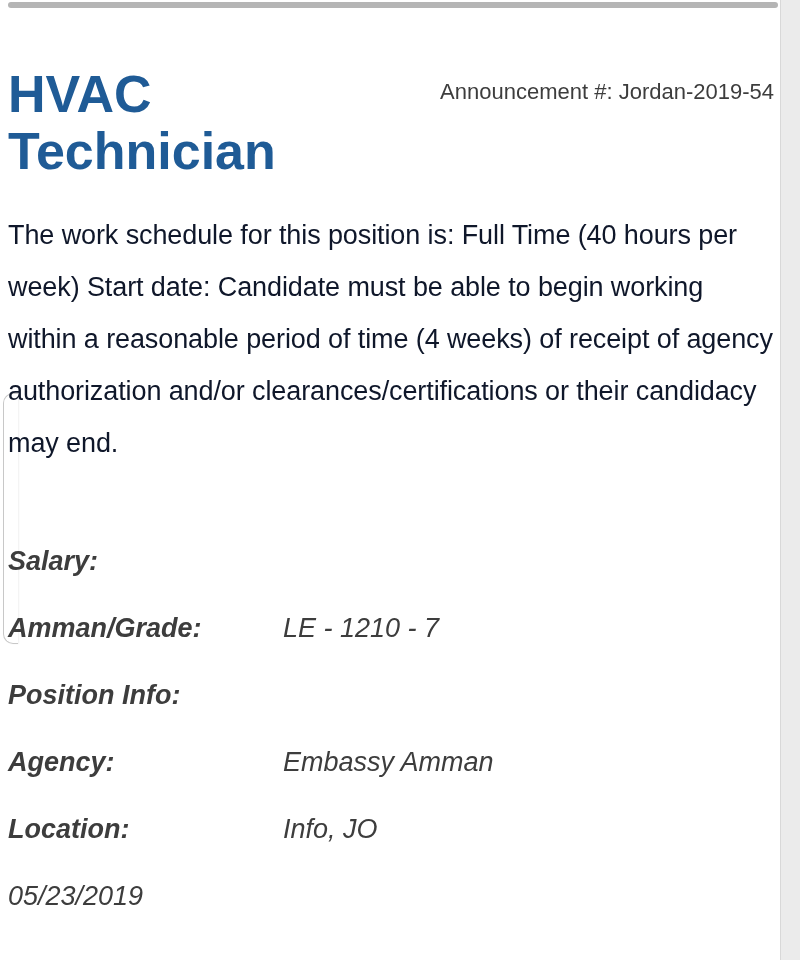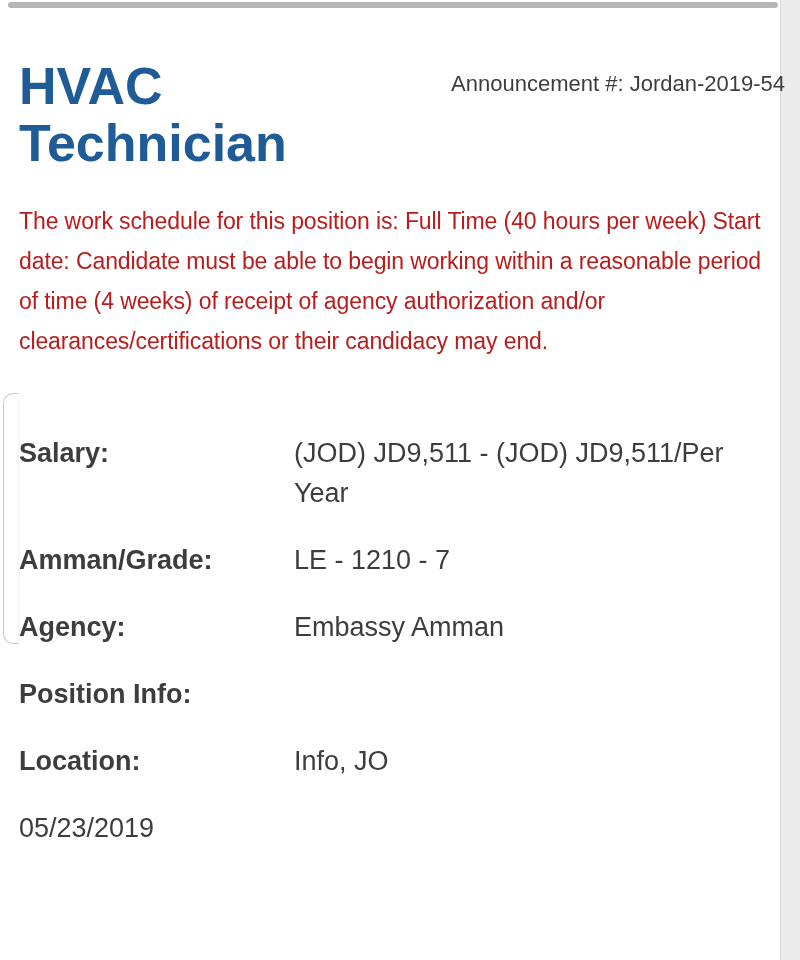--- a/index.html
+++ b/index.html
@@ -47,23 +47,22 @@
     width: 15px;
     height: 251px;
     border: 1px solid #c8c8c8;
     border-right: none;
     border-radius: 10px 0 0 10px;
     box-shadow: 1px 0 2px rgba(0,0,0,0.06);
   }
   .content {
     position: absolute;
     left: 8px;
-    top: 8px;
+    top: 16px;
     width: 766px;
-    margin-left: 11px;
   }
   .header-row {
     display: flex;
     justify-content: space-between;
     align-items: flex-start;
     margin-top: 50px;
   }
   h1.job-title {
     margin: 0;
     font-size: 52px;
@@ -73,36 +72,37 @@
     max-width: 330px;
   }
   .announcement {
     font-size: 22px;
     line-height: 32px;
     margin-top: 10px;
     white-space: nowrap;
     color: #3d3d3d;
   }
   p.description {
-    font-size: 23px;
-    line-height: 40px;
+    font-size: 27px;
+    line-height: 52px;
     margin: 29px 0 0 0;
     letter-spacing: -0.1px;
-    color: #b91c1c;
+    color: #0f172a;
     max-width: 766px;
   }
   .details {
     margin-top: 72px;
   }
   .row {
     display: flex;
     align-items: flex-start;
     font-size: 27px;
     line-height: 40px;
     margin-bottom: 27px;
+    font-style: italic;
   }
   .row .label {
     width: 275px;
     flex-shrink: 0;
     font-weight: bold;
   }
   .row .label .label-note {
     display: block;
     font-weight: normal;
   }
@@ -128,45 +128,44 @@
     </div>
 
     <p class="description">The work schedule for this position is: Full Time (40 hours per week) Start date: Candidate must be able to begin working within a reasonable period of time (4 weeks) of receipt of agency authorization and/or clearances/certifications or their candidacy may end.</p>
 
     <div class="details">
   <div class="row">
     <div class="label">
       <span class="label-text">Salary:</span>
       
     </div>
-    <div class="value">(JOD) JD9,511 - (JOD) JD9,511/Per Year</div>
   </div>
 
   <div class="row">
     <div class="label">
       <span class="label-text">Amman/Grade:</span>
       
     </div>
     <div class="value">LE - 1210 - 7</div>
   </div>
 
   <div class="row">
     <div class="label">
+      <span class="label-text">Position Info:</span>
+      
+    </div>
+    <div class="value"></div>
+  </div>
+
+  <div class="row">
+    <div class="label">
       <span class="label-text">Agency:</span>
       
     </div>
     <div class="value">Embassy Amman</div>
-  </div>
-
-  <div class="row">
-    <div class="label">
-      <span class="label-text">Position Info:</span>
-      
-    </div>
-    <div class="value"></div>
   </div>
 
   <div class="row">
     <div class="label">
       <span class="label-text">Location:</span>
       
     </div>
     <div class="value">Info, JO</div>
   </div>
 

